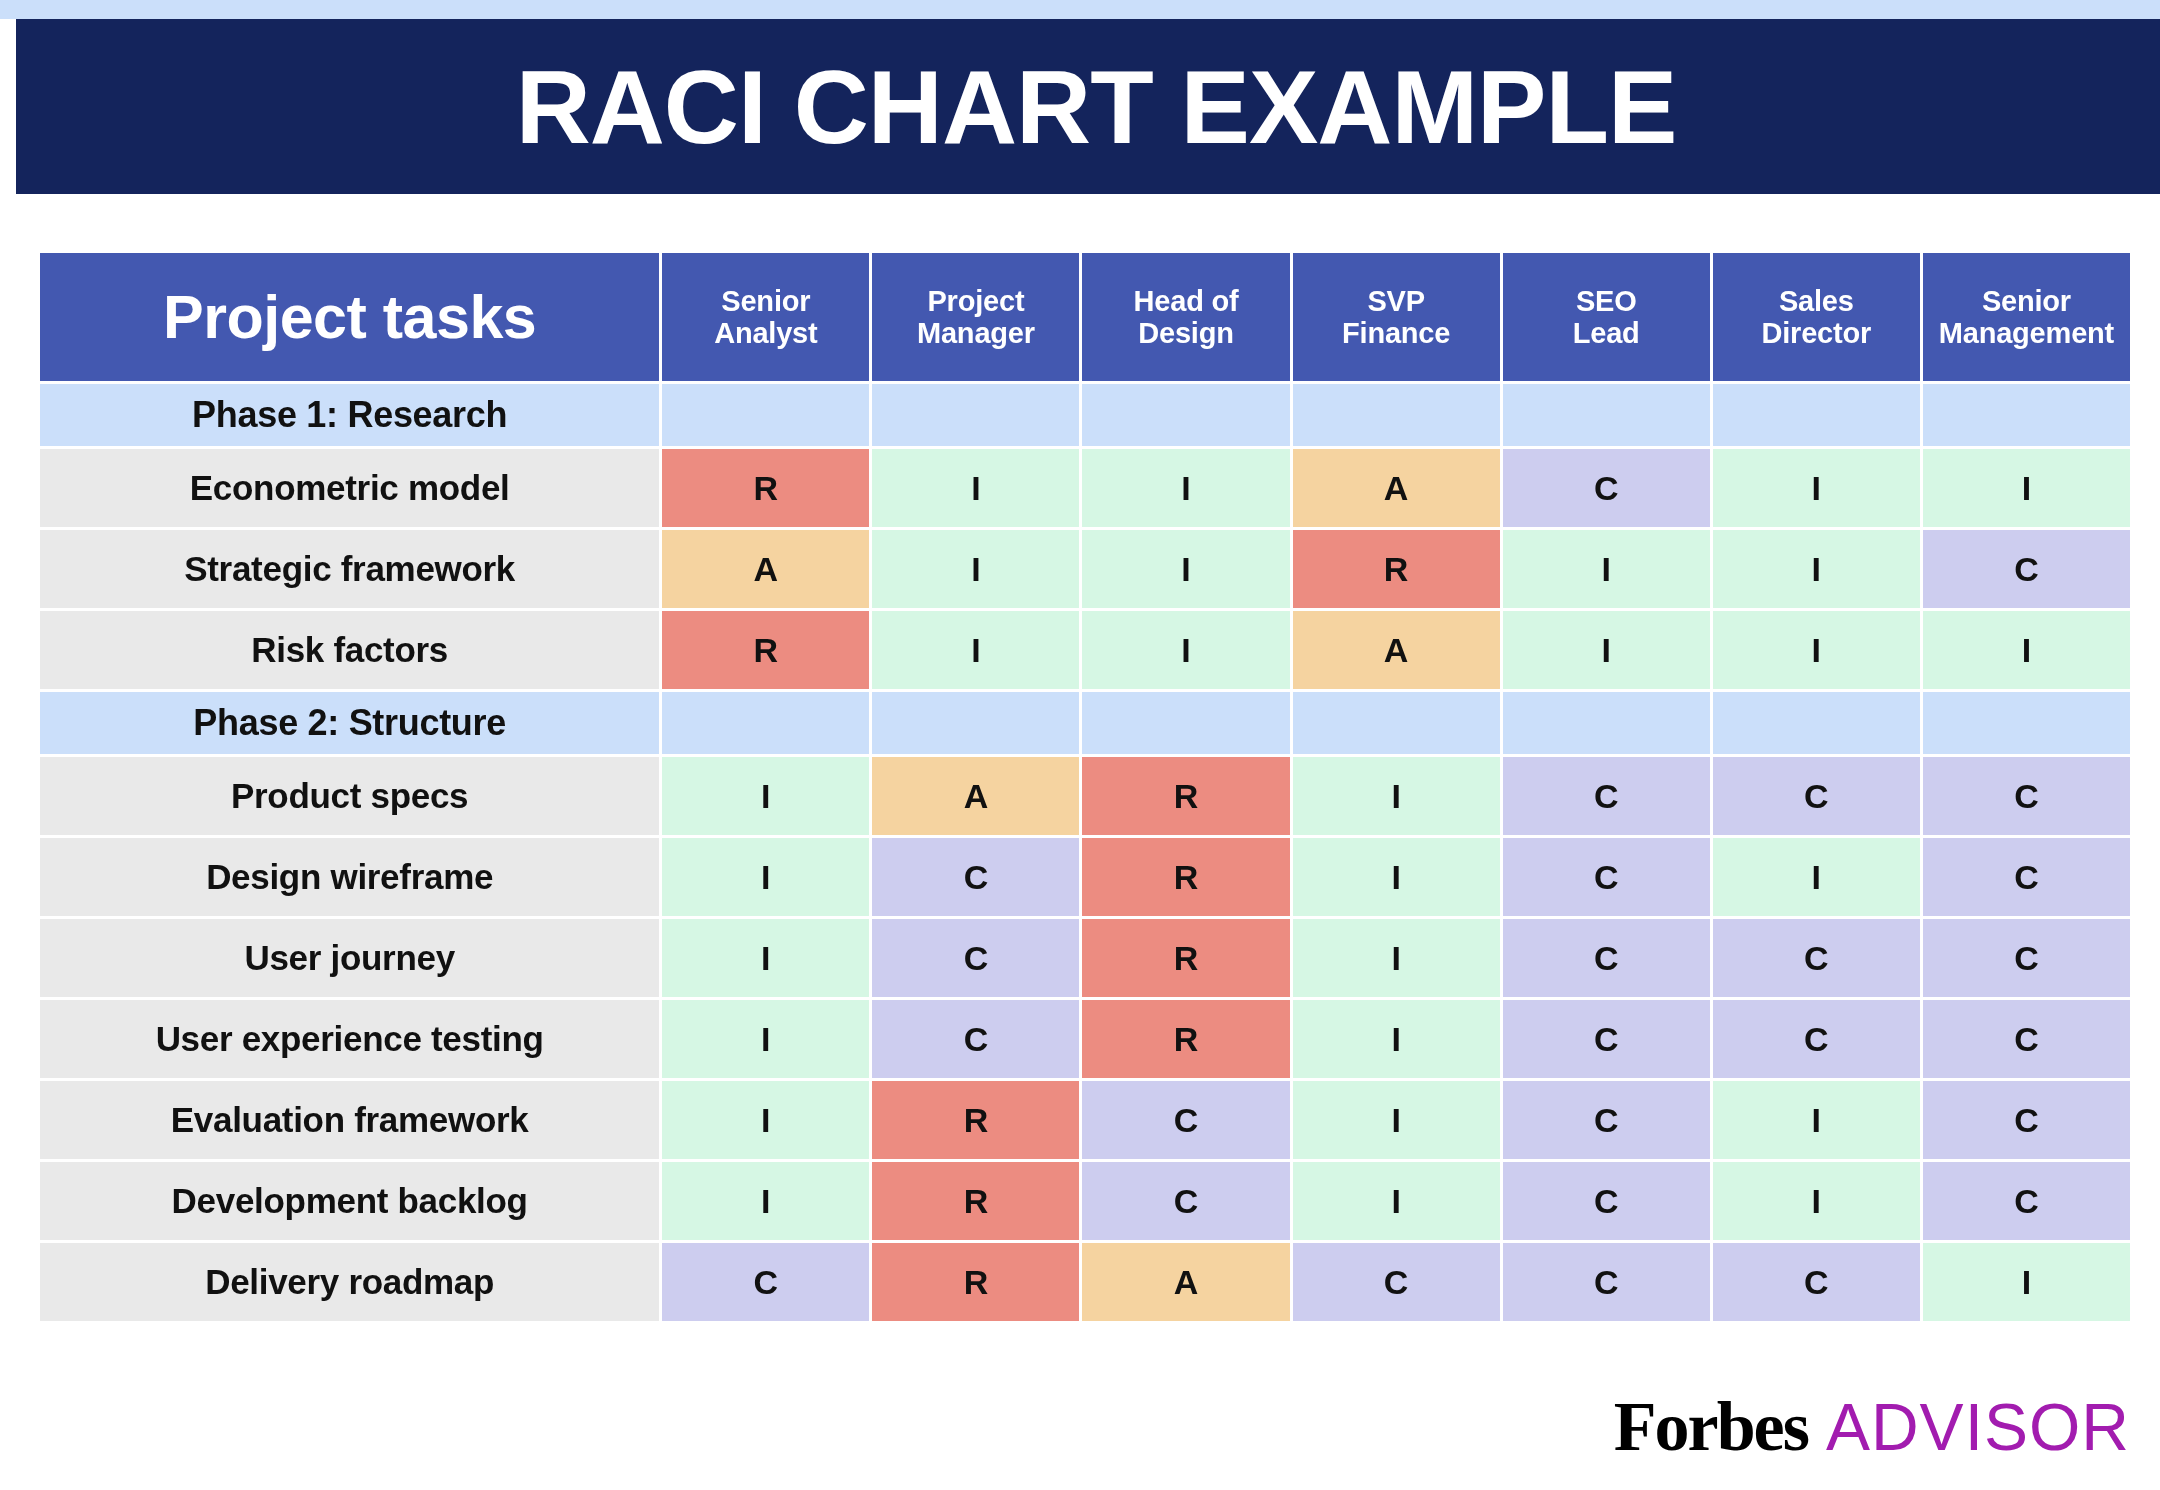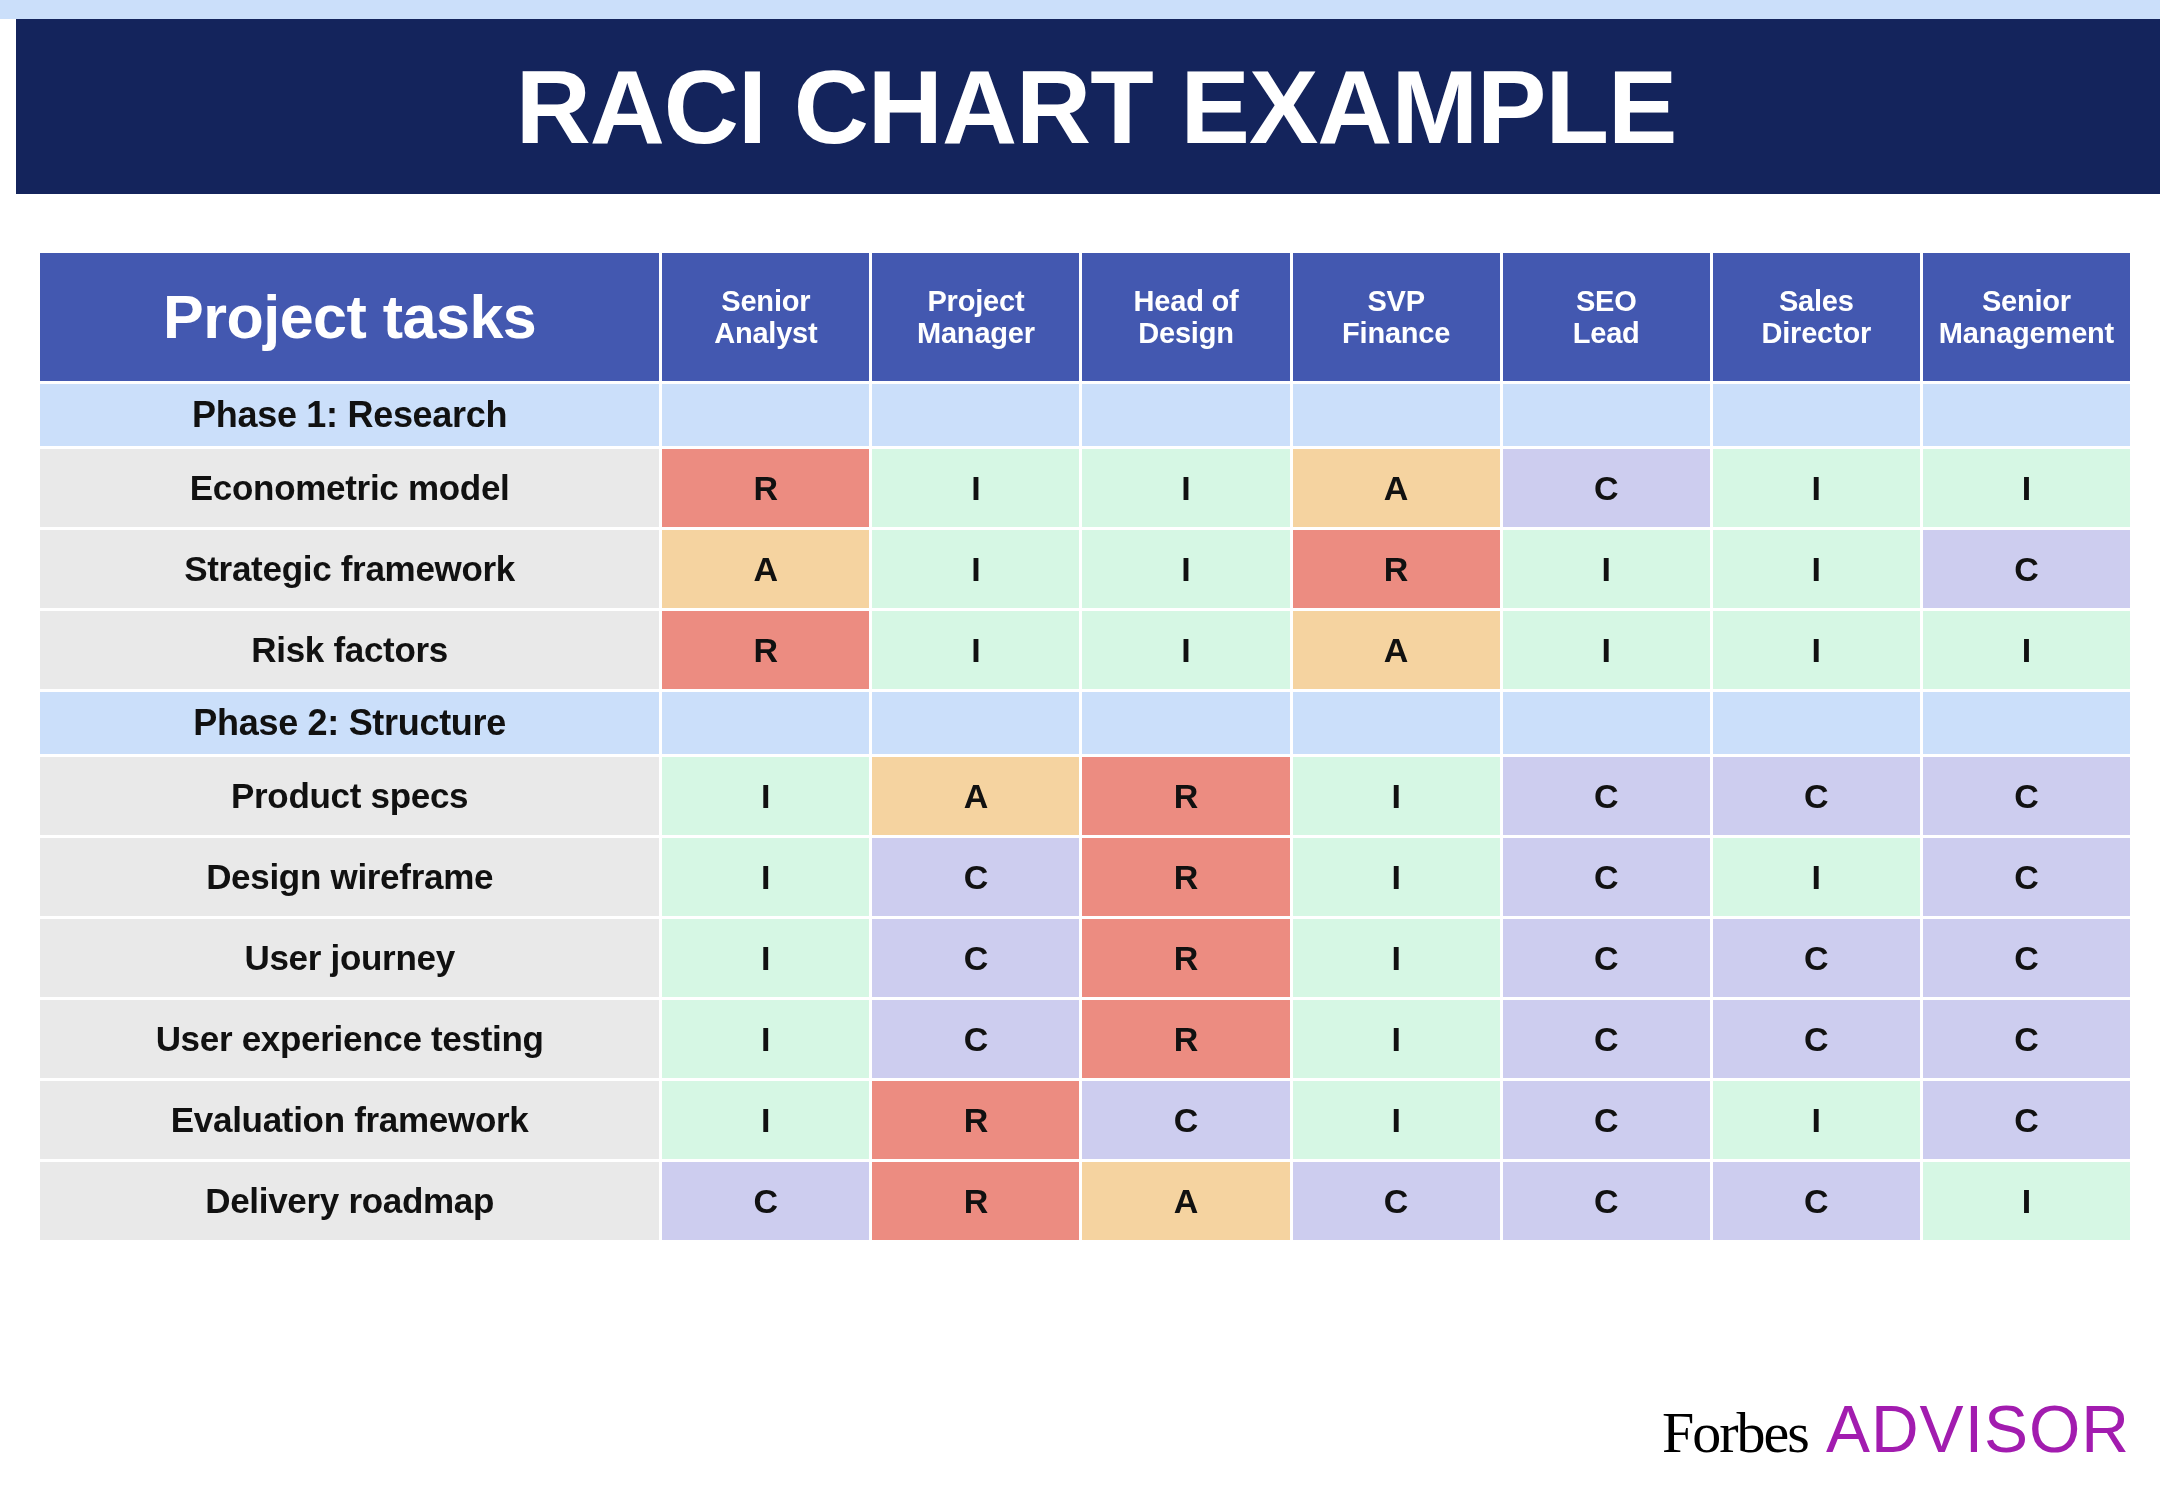--- a/index.html
+++ b/index.html
@@ -141,22 +141,22 @@
     position: absolute;
     right: 30px;
     bottom: 28px;
     display: flex;
     align-items: baseline;
     gap: 18px;
   }
 
   .logo .forbes {
     font-family: "Liberation Serif", serif;
-    font-weight: 400;
-    font-size: 58px;
+    font-weight: 700;
+    font-size: 70px;
     color: #000000;
     letter-spacing: -2px;
     line-height: 1;
   }
 
   .logo .advisor {
     font-family: "Liberation Sans", sans-serif;
     font-weight: 400;
     font-size: 66px;
     color: #a21caf;
@@ -315,20 +315,30 @@
             <td class="task-cell">Evaluation framework</td>
             <td class="val-cell v-I">I</td>
             <td class="val-cell v-R">R</td>
             <td class="val-cell v-C">C</td>
             <td class="val-cell v-I">I</td>
             <td class="val-cell v-C">C</td>
             <td class="val-cell v-I">I</td>
             <td class="val-cell v-C">C</td>
           </tr>
           <tr class="task-row">
+            <td class="task-cell">Development backlog</td>
+            <td class="val-cell v-I">I</td>
+            <td class="val-cell v-R">R</td>
+            <td class="val-cell v-C">C</td>
+            <td class="val-cell v-I">I</td>
+            <td class="val-cell v-C">C</td>
+            <td class="val-cell v-I">I</td>
+            <td class="val-cell v-C">C</td>
+          </tr>
+          <tr class="task-row">
             <td class="task-cell">Delivery roadmap</td>
             <td class="val-cell v-C">C</td>
             <td class="val-cell v-R">R</td>
             <td class="val-cell v-A">A</td>
             <td class="val-cell v-C">C</td>
             <td class="val-cell v-C">C</td>
             <td class="val-cell v-C">C</td>
             <td class="val-cell v-I">I</td>
           </tr>
         </tbody>

